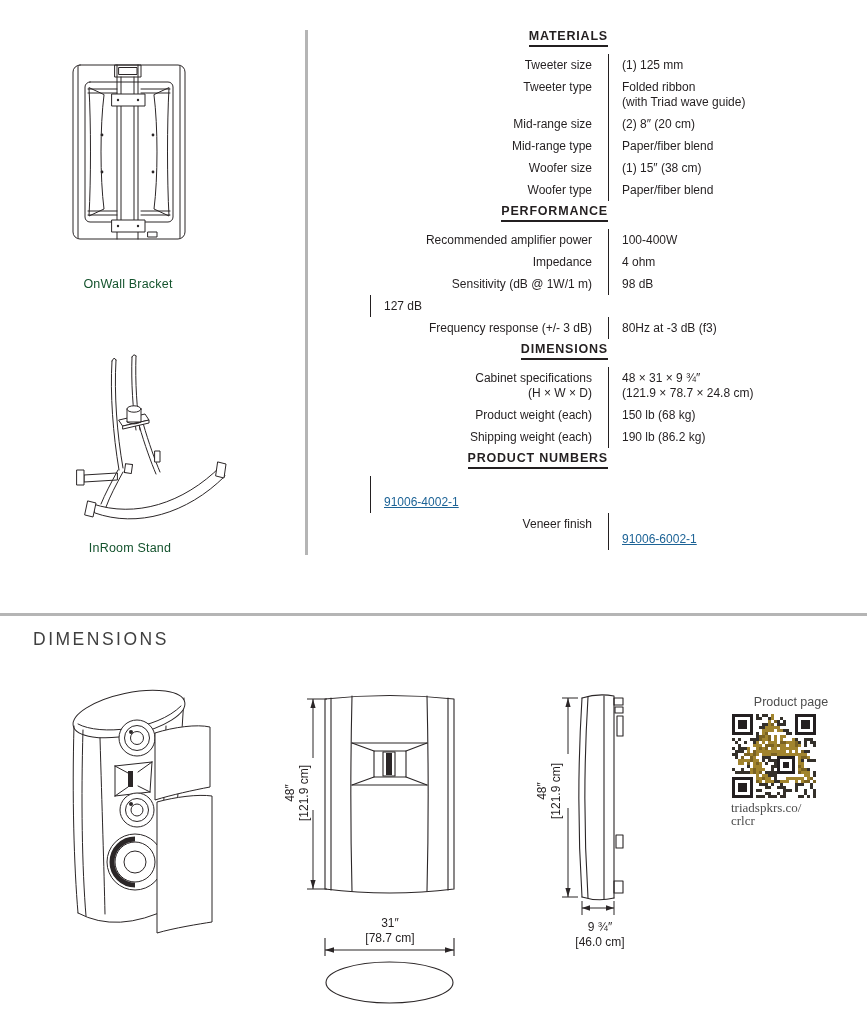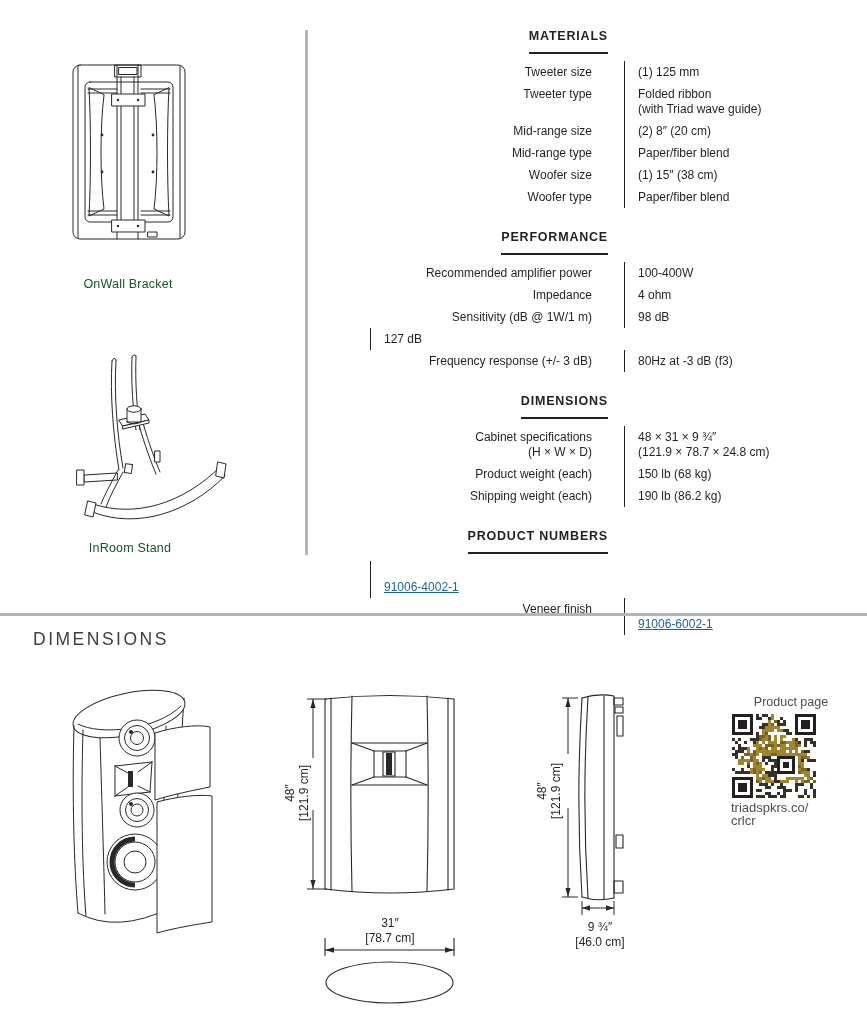--- a/index.html
+++ b/index.html
@@ -8,47 +8,47 @@
     width:867px; height:1022px; position:relative; overflow:hidden;
     font-family:"Liberation Sans", sans-serif; color:#231f20;
   }
   .abs { position:absolute; }
 
   
   .vrule { left:305px; top:30px; width:3px; height:525px; background:#b5b5b5; }
   .fig-caption { font-size:12.5px; color:#14532d; text-align:center; letter-spacing:.2px; }
 
   .specs-col { left:370px; top:26px; width:487px; }
-  .spec-table + .spec-table { margin-top:19px; }
+  .spec-table + .spec-table { }
   .spec-header { width:238px; text-align:right; margin-bottom:7px; }
   .spec-header-text {
     display:inline-block; font-weight:700; font-size:12.5px; letter-spacing:.8px;
-    border-bottom:2px solid #231f20; padding-bottom:9px;
+    border-bottom:2px solid #231f20; padding-bottom:2px;
   }
-  .spec-row { display:flex; align-items:stretch;gap:16px; }
+  .spec-row { display:flex; align-items:stretch; }
   .spec-label {
     width:238px; flex:none; text-align:right; padding:3.5px 16px 3.5px 0;
     font-size:12px; line-height:15px; white-space:pre-line;
   }
   .spec-value {
     flex:1; border-left:1px solid #231f20; padding:3.5px 0 3.5px 13px;
     font-size:12px; line-height:15px; white-space:pre-line;
   }
   .pn-link { color:#1d6396; text-decoration:underline; cursor:pointer; }
 
   
   .hrule { left:0; top:613px; width:867px; height:3px; background:#b5b5b5; }
   .dim-title { left:33px; top:629px; font-size:17.5px; letter-spacing:2.5px; color:#3f3f3f; font-weight:400; }
 
   .dim-label { font-size:12px; line-height:14.5px; text-align:center; color:#231f20; }
   .dim-label-rot { width:74px; height:30px; transform:rotate(-90deg); display:flex; flex-direction:column; justify-content:center; }
 
   .qr-caption { left:745px; top:695px; width:92px; text-align:center; font-size:12.5px; color:#4d4d4d; }
   .qr-box { left:732px; top:714px; width:84px; height:84px; }
-  .qr-url { left:731px; top:801px; width:110px; font-size:13px; line-height:13px; color:#4d4d4d; }
+  .qr-url { left:731px; top:801px; width:110px; font-size:13px; line-height:13px; color:#4d4d4d;font-family:Liberation Serif, serif; }
 
   svg { display:block; }
 </style>
 </head>
 <body>
 
 <div class="abs" style="left:68px; top:62px;">
   <svg viewBox="0 0 122 180" width="122" height="180">
     <g fill="none" stroke="#2b2627" stroke-width="1" stroke-linejoin="round" stroke-linecap="round">
       <rect x="5" y="3" width="112" height="174" rx="7"></rect>

